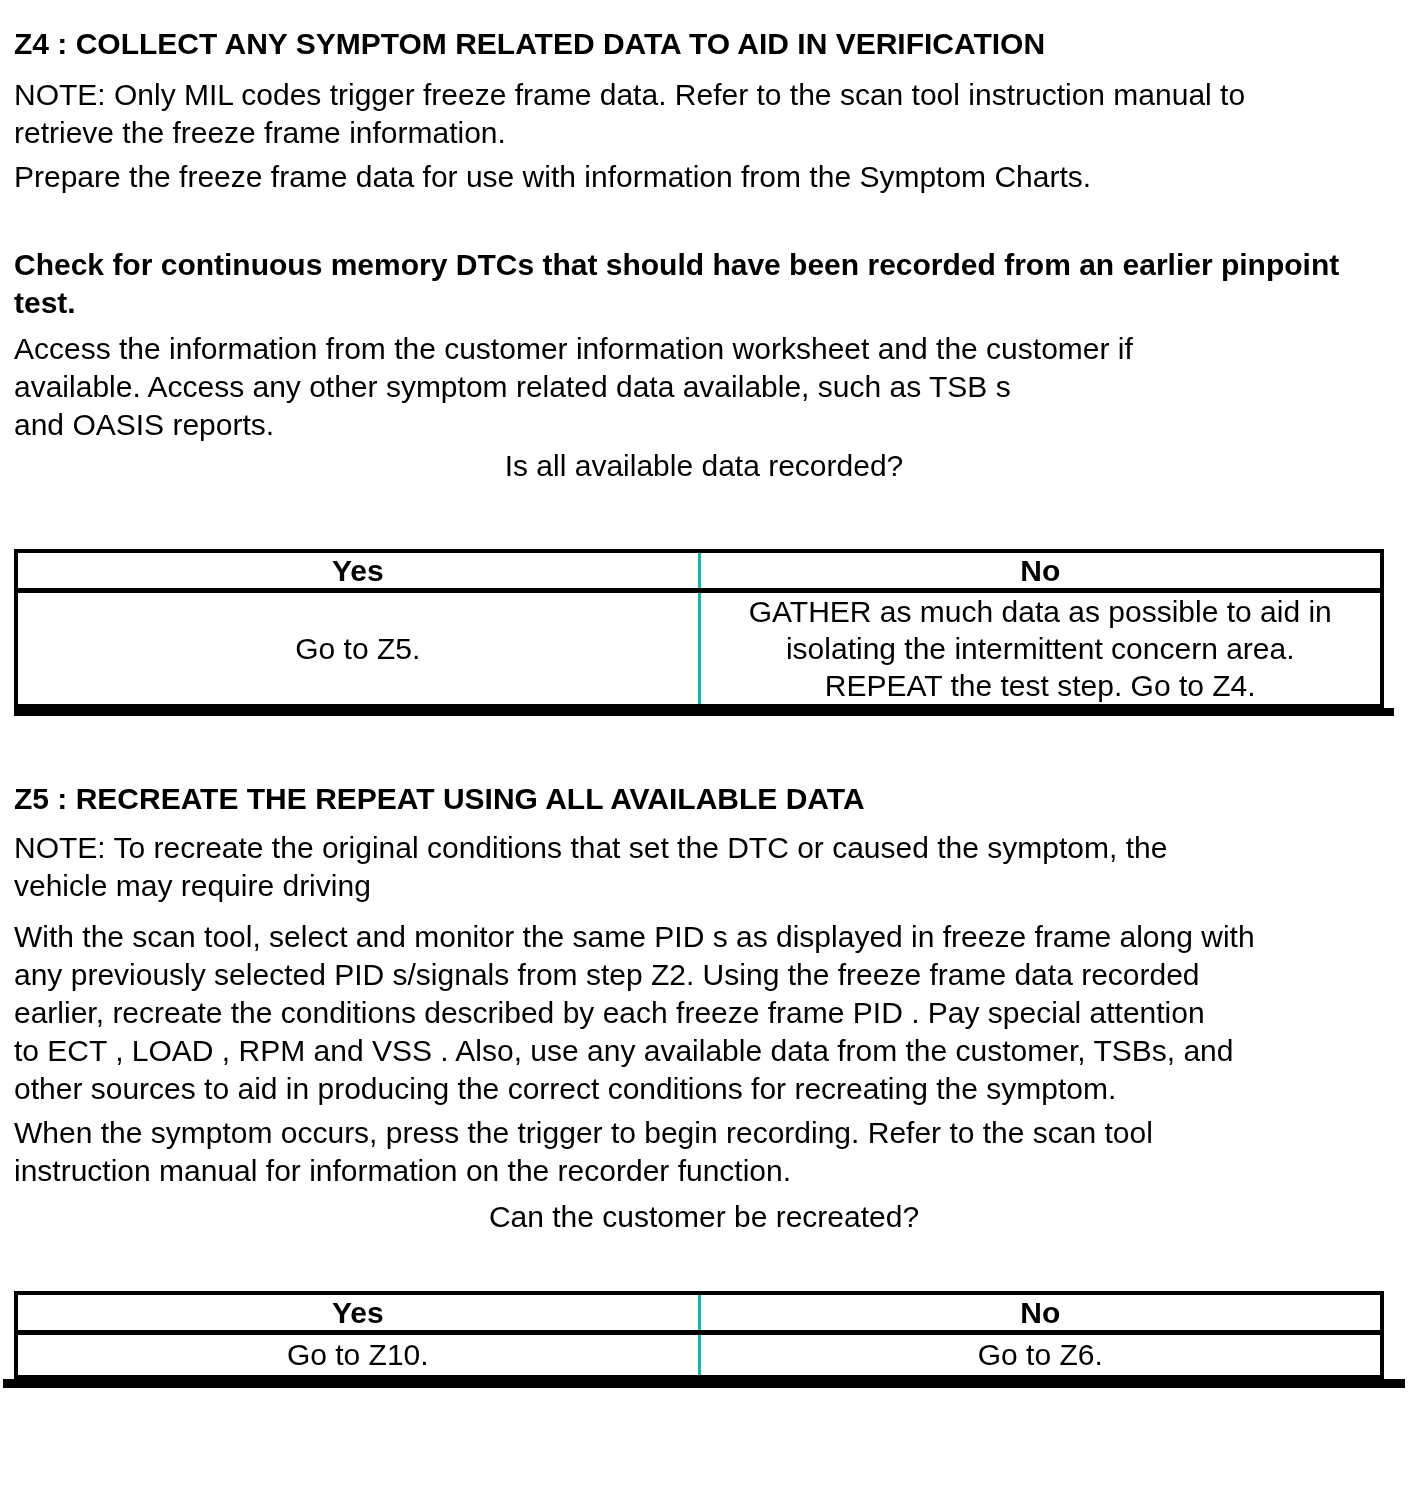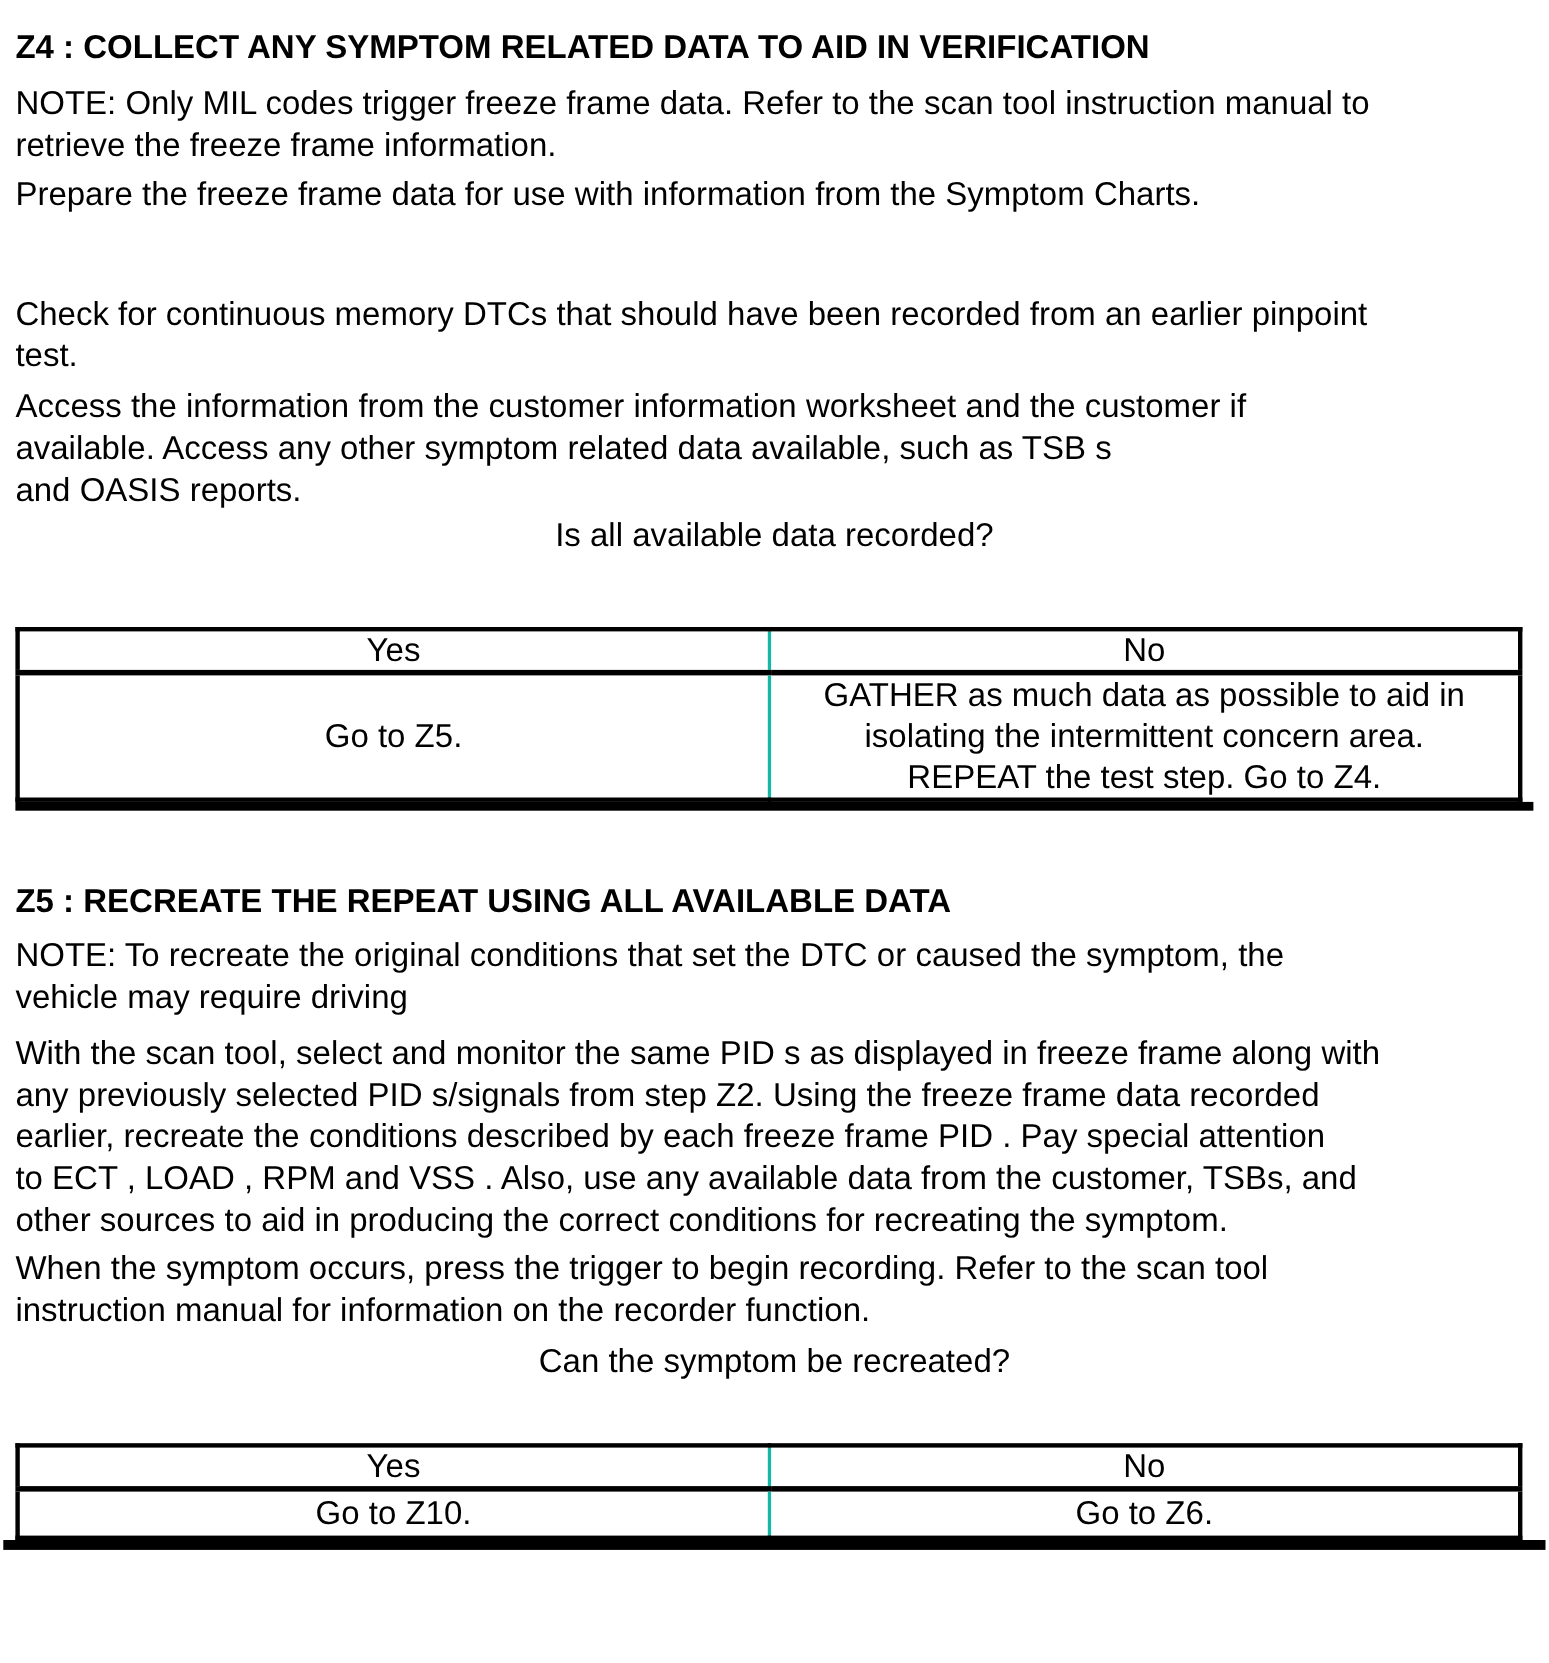--- a/index.html
+++ b/index.html
@@ -31,21 +31,21 @@
   p.bold-q { font-weight: normal; text-align: center; }
 
   .mt3  { margin-top: 3px;  }
   .mt6  { margin-top: 6px;  }
   .mt8  { margin-top: 8px;  }
   .mt12 { margin-top: 8px; }
   .mt13 { margin-top: 13px; }
   .mt15 { margin-top: 15px; }
   .mt46 { margin-top: 46px; }
   .mt48 { margin-top: 48px; }
-  .mt50 { margin-top: 71px; }
+  .mt50 { margin-top: 50px; font-weight: bold; }
   .mt55 { margin-top: 55px; }
   .mt64 { margin-top: 64px; }
   .mt66 { margin-top: 66px; }
 
   table.decision {
     border-collapse: collapse;
     width: 1370px;
     table-layout: fixed;
     border: 4px solid #000;
   }
@@ -53,21 +53,21 @@
     width: 50%;
     text-align: center;
     vertical-align: middle;
     padding: 0;
     white-space: pre;
   }
   table.decision th + th, table.decision td + td {
     border-left: 3px solid #14b8a6;
   }
   table.decision thead th {
-    font-weight: normal;
+    font-weight: bold;
     height: 35px;
     line-height: 35px;
     border-bottom: 5px solid #000;
   }
   table.t1 tbody td { line-height: 37px; }
   table.t2 tbody td { line-height: 40px; }
 
   hr.rule {
     border: none;
     height: 8px;
@@ -125,21 +125,21 @@
 
 <p class="mt13">With the scan tool, select and monitor the same PID s as displayed in freeze frame along with
 any previously selected PID s/signals from step Z2. Using the freeze frame data recorded
 earlier, recreate the conditions described by each freeze frame PID . Pay special attention
 to ECT , LOAD , RPM and VSS . Also, use any available data from the customer, TSBs, and
 other sources to aid in producing the correct conditions for recreating the symptom.</p>
 
 <p class="mt6">When the symptom occurs, press the trigger to begin recording. Refer to the scan tool
 instruction manual for information on the recorder function.</p>
 
-<p class="bold-q mt8">Can the symptom be recreated?</p>
+<p class="bold-q mt8">Can the customer be recreated?</p>
 
 <table class="decision t2 mt55">
   <thead>
     <tr>
       <th>Yes</th>
       <th>No</th>
     </tr>
   </thead>
   <tbody>
     <tr>

